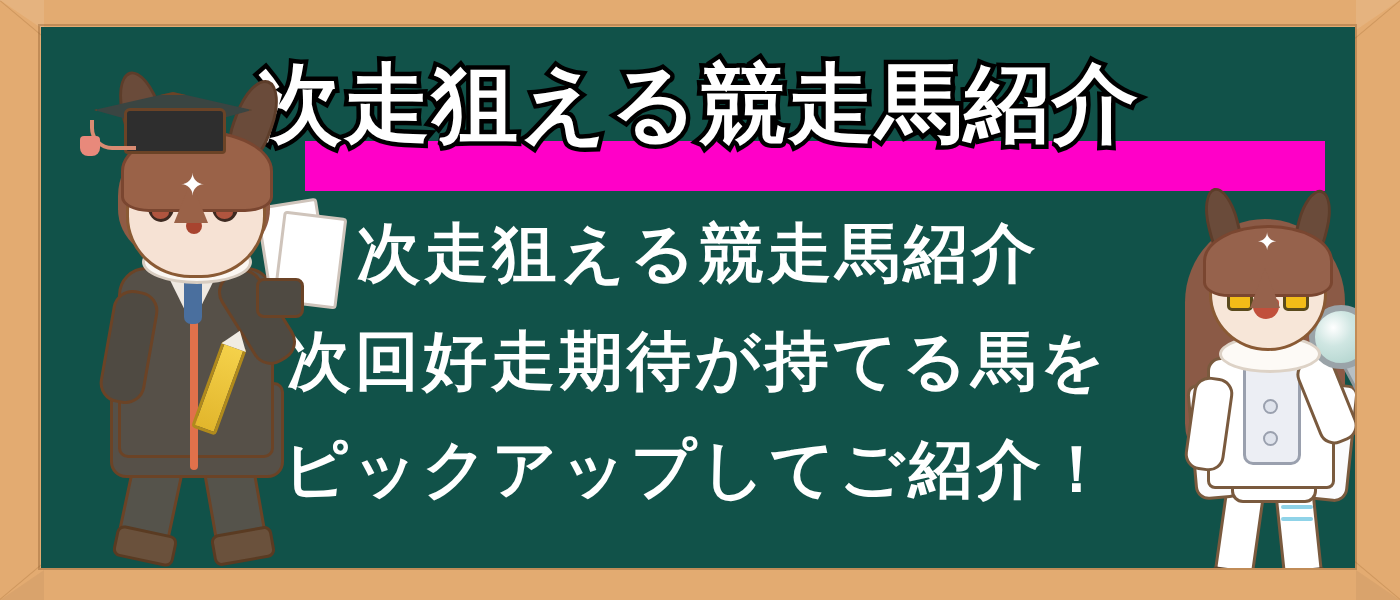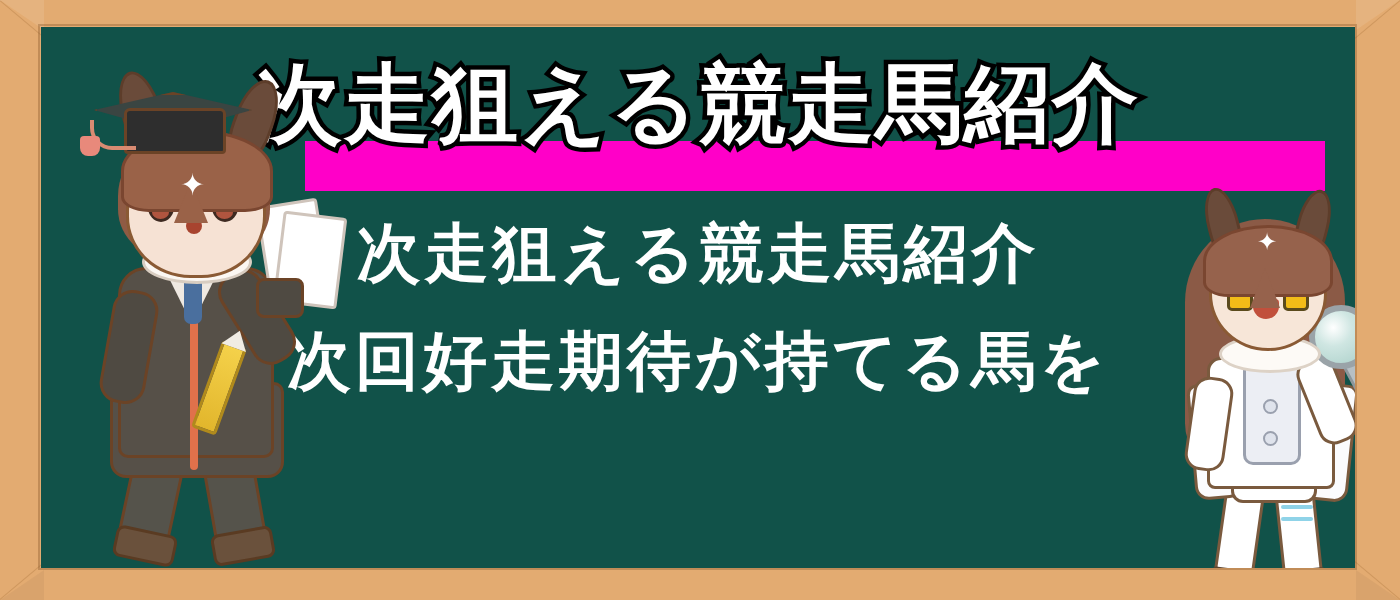--- a/index.html
+++ b/index.html
@@ -237,20 +237,21 @@
   <div id="board">
 
     <div id="title-wrap">
       <div id="title-highlight"></div>
       <div id="title-text">次走狙える競走馬紹介</div>
     </div>
 
     <div id="body-lines">
       <div class="body-line">次走狙える競走馬紹介</div>
       <div class="body-line">次回好走期待が持てる馬を</div>
+      <div class="body-line">ピックアップしてご紹介！</div>
     </div>
 
     <div class="char" id="char-left">
 
       <div class="l-leg" style="left:62px;top:372px;width:46px;height:120px;transform:rotate(12deg);"></div>
       <div class="l-leg" style="left:140px;top:372px;width:46px;height:120px;transform:rotate(-10deg);"></div>
       <div class="l-shoe" style="left:48px;top:478px;width:56px;height:26px;transform:rotate(12deg);"></div>
       <div class="l-shoe" style="left:146px;top:478px;width:56px;height:26px;transform:rotate(-10deg);"></div>
 
       <div class="l-coat-skirt"></div>

